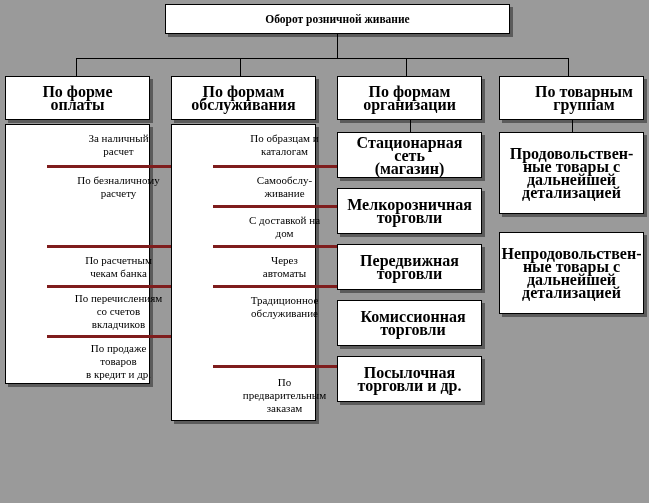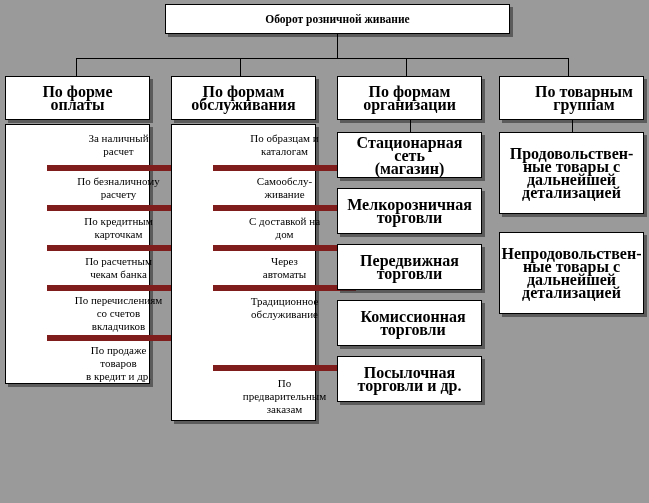--- a/index.html
+++ b/index.html
@@ -55,21 +55,21 @@
     justify-content: center;
     text-align: center;
     font-weight: normal;
     font-size: 11px;
     line-height: 13px;
     color: #000000;
     padding: 3px 3px;
     margin-left: 41px;
   }
   .cell.divider {
-    border-top: 6px solid #7f1d1d;
+    border-top: 3px solid #7f1d1d;
   }
   .line {
     position: absolute;
     background: #000000;
   }
   .hline { height: 1px; }
   .vline { width: 1px; }
 </style>
 </head>
 <body>
@@ -81,23 +81,20 @@
     <div class="line vline" style="left: 76px; top: 58px; height: 18px;"></div>
     <div class="node" style="left: 5px; top: 76px; width: 145px; height: 44px;">
       <div>По форме<br>оплаты</div>
     </div>
     <div class="group-box" style="left: 5px; top: 124px; width: 145px; height: 260px;">
       <div class="cell" style="top: 0px; width: 100%; height: 40px;">
         <div>За наличный<br>расчет</div>
       </div>
       <div class="cell divider" style="top: 40px; width: 100%; height: 40px;">
         <div>По безналичному<br>расчету</div>
-      </div>
-      <div class="cell divider" style="top: 80px; width: 100%; height: 40px;">
-        <div>По кредитным<br>карточкам</div>
       </div>
       <div class="cell divider" style="top: 120px; width: 100%; height: 40px;">
         <div>По расчетным<br>чекам банка</div>
       </div>
       <div class="cell divider" style="top: 160px; width: 100%; height: 50px;">
         <div>По перечислениям<br>со счетов<br>вкладчиков</div>
       </div>
       <div class="cell divider" style="top: 210px; width: 100%; height: 50px;">
         <div>По продаже<br>товаров<br>в кредит и др.</div>
       </div>

